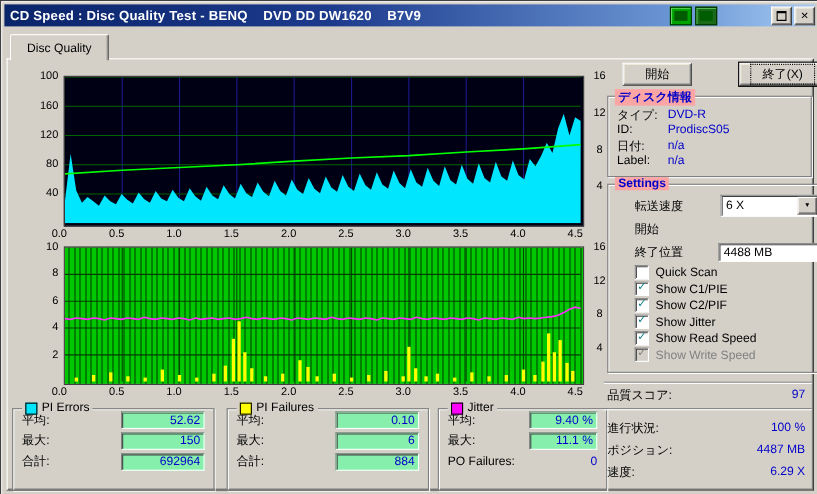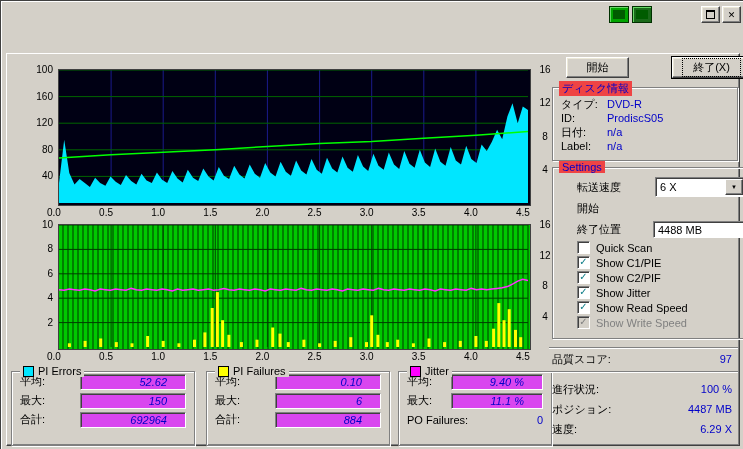--- a/index.html
+++ b/index.html
@@ -38,28 +38,28 @@
   .xrow{position:absolute;font-size:10px;height:12px;}
   .xrow .tick{position:absolute;top:0;width:24px;text-align:left;}
   
   .btn{position:absolute;background:#d4d0c8;border:1px solid;border-color:#fff #404040 #404040 #fff;
     box-shadow:inset -1px -1px 0 #808080, inset 1px 1px 0 #ece9d8;
     display:flex;align-items:center;justify-content:center;font-size:11px;cursor:default;}
   .btn.default{outline:1px solid #000;}
   .btn .focus{border:1px dotted #000;padding:1px 10px;}
   
   .gbox{position:absolute;border:1px solid #808080;box-shadow:1px 1px 0 #fff, inset 1px 1px 0 #fff;}
-  .gbox .legend{position:absolute;top:-7px;left:6px;background:#ef4444;padding:0 3px;color:#0000c8;}
+  .gbox .legend{position:absolute;top:-7px;left:6px;background:#fca5a5;padding:0 3px;color:#0000c8;font-weight:bold;}
   .lgbox{position:absolute;height:73px;border:1px solid #808080;box-shadow:1px 1px 0 #fff, inset 1px 1px 0 #fff;}
   .lgtitle{position:absolute;top:-7px;left:8px;background:#d4d0c8;padding:0 3px;display:flex;align-items:center;gap:4px;}
   .swatch{width:9px;height:9px;border:1px solid #000;display:inline-block;}
   .lgrow{display:flex;align-items:center;justify-content:space-between;padding:0 8px;height:19px;}
   .lgrow:first-of-type{margin-top:8px;}
-  .valbox{background:#d946ef;border:1px solid;border-color:#808080 #fff #fff #808080;box-shadow:inset 1px 1px 0 #404040;
-    color:#0000c8;height:14px;line-height:14px;text-align:right;padding:0 18px;font-style:italic;}
+  .valbox{background:#86efac;border:1px solid;border-color:#808080 #fff #fff #808080;box-shadow:inset 1px 1px 0 #404040;
+    color:#0000c8;height:14px;line-height:14px;text-align:right;padding:0 3px;}
   .plainval{color:#0000c8;}
   
   .irow{display:flex;align-items:center;padding:0 8px;height:14px;}
   .irow .lbl{width:46px;}
   .irow .val{color:#0000c8;}
   .srow{display:flex;align-items:center;justify-content:space-between;padding:0 8px;}
   .combo{width:88px;height:18px;background:#fff;border:1px solid;border-color:#808080 #fff #fff #808080;
     box-shadow:inset 1px 1px 0 #404040;display:flex;align-items:center;}
   .combo-text{flex:1;padding-left:4px;}
   .combo-btn{width:16px;height:14px;margin-right:1px;background:#d4d0c8;border:1px solid;border-color:#fff #404040 #404040 #fff;
@@ -73,36 +73,42 @@
   .cbrow.disabled .cblbl{color:#808080;}
   .etch{position:absolute;height:0;border-top:1px solid #808080;border-bottom:1px solid #fff;}
   .scorerow{position:absolute;display:flex;align-items:center;justify-content:space-between;}
   .scorerow .val{color:#0000c8;}
 </style>
 </head>
 <body>
 
 <div class="window">
 
+  <div class="titlebar">
+    <span class="title-text">CD Speed : Disc Quality Test - BENQ    DVD DD DW1620    B7V9</span>
+  </div>
   <div class="tb-buttons">
     <div class="tb-icon">
         <span class="inner"></span>
       </div>
     <div class="tb-icon dark">
         <span class="inner"></span>
       </div>
     <div class="tb-gap"></div>
     <div class="tb-btn">
         <span class="sq"></span>
       </div>
     <div class="tb-btn">
         <span>✕</span>
       </div>
   </div>
 
+  <div class="tab">
+      <span>Disc Quality</span>
+    </div>
   <div class="page"></div>
 
   <div class="plot" id="plot-top" style="left: 57px; top: 68px; width: 471px; height: 135px; background: rgb(0, 0, 20);"><svg width="469" height="133">
         <line x1="52.1" y1="0" x2="52.1" y2="133" stroke="#1a1a8c" stroke-width="1"></line>
         <line x1="104.2" y1="0" x2="104.2" y2="133" stroke="#1a1a8c" stroke-width="1"></line>
         <line x1="156.3" y1="0" x2="156.3" y2="133" stroke="#1a1a8c" stroke-width="1"></line>
         <line x1="208.4" y1="0" x2="208.4" y2="133" stroke="#1a1a8c" stroke-width="1"></line>
         <line x1="260.6" y1="0" x2="260.6" y2="133" stroke="#1a1a8c" stroke-width="1"></line>
         <line x1="312.7" y1="0" x2="312.7" y2="133" stroke="#1a1a8c" stroke-width="1"></line>
         <line x1="364.8" y1="0" x2="364.8" y2="133" stroke="#1a1a8c" stroke-width="1"></line>

